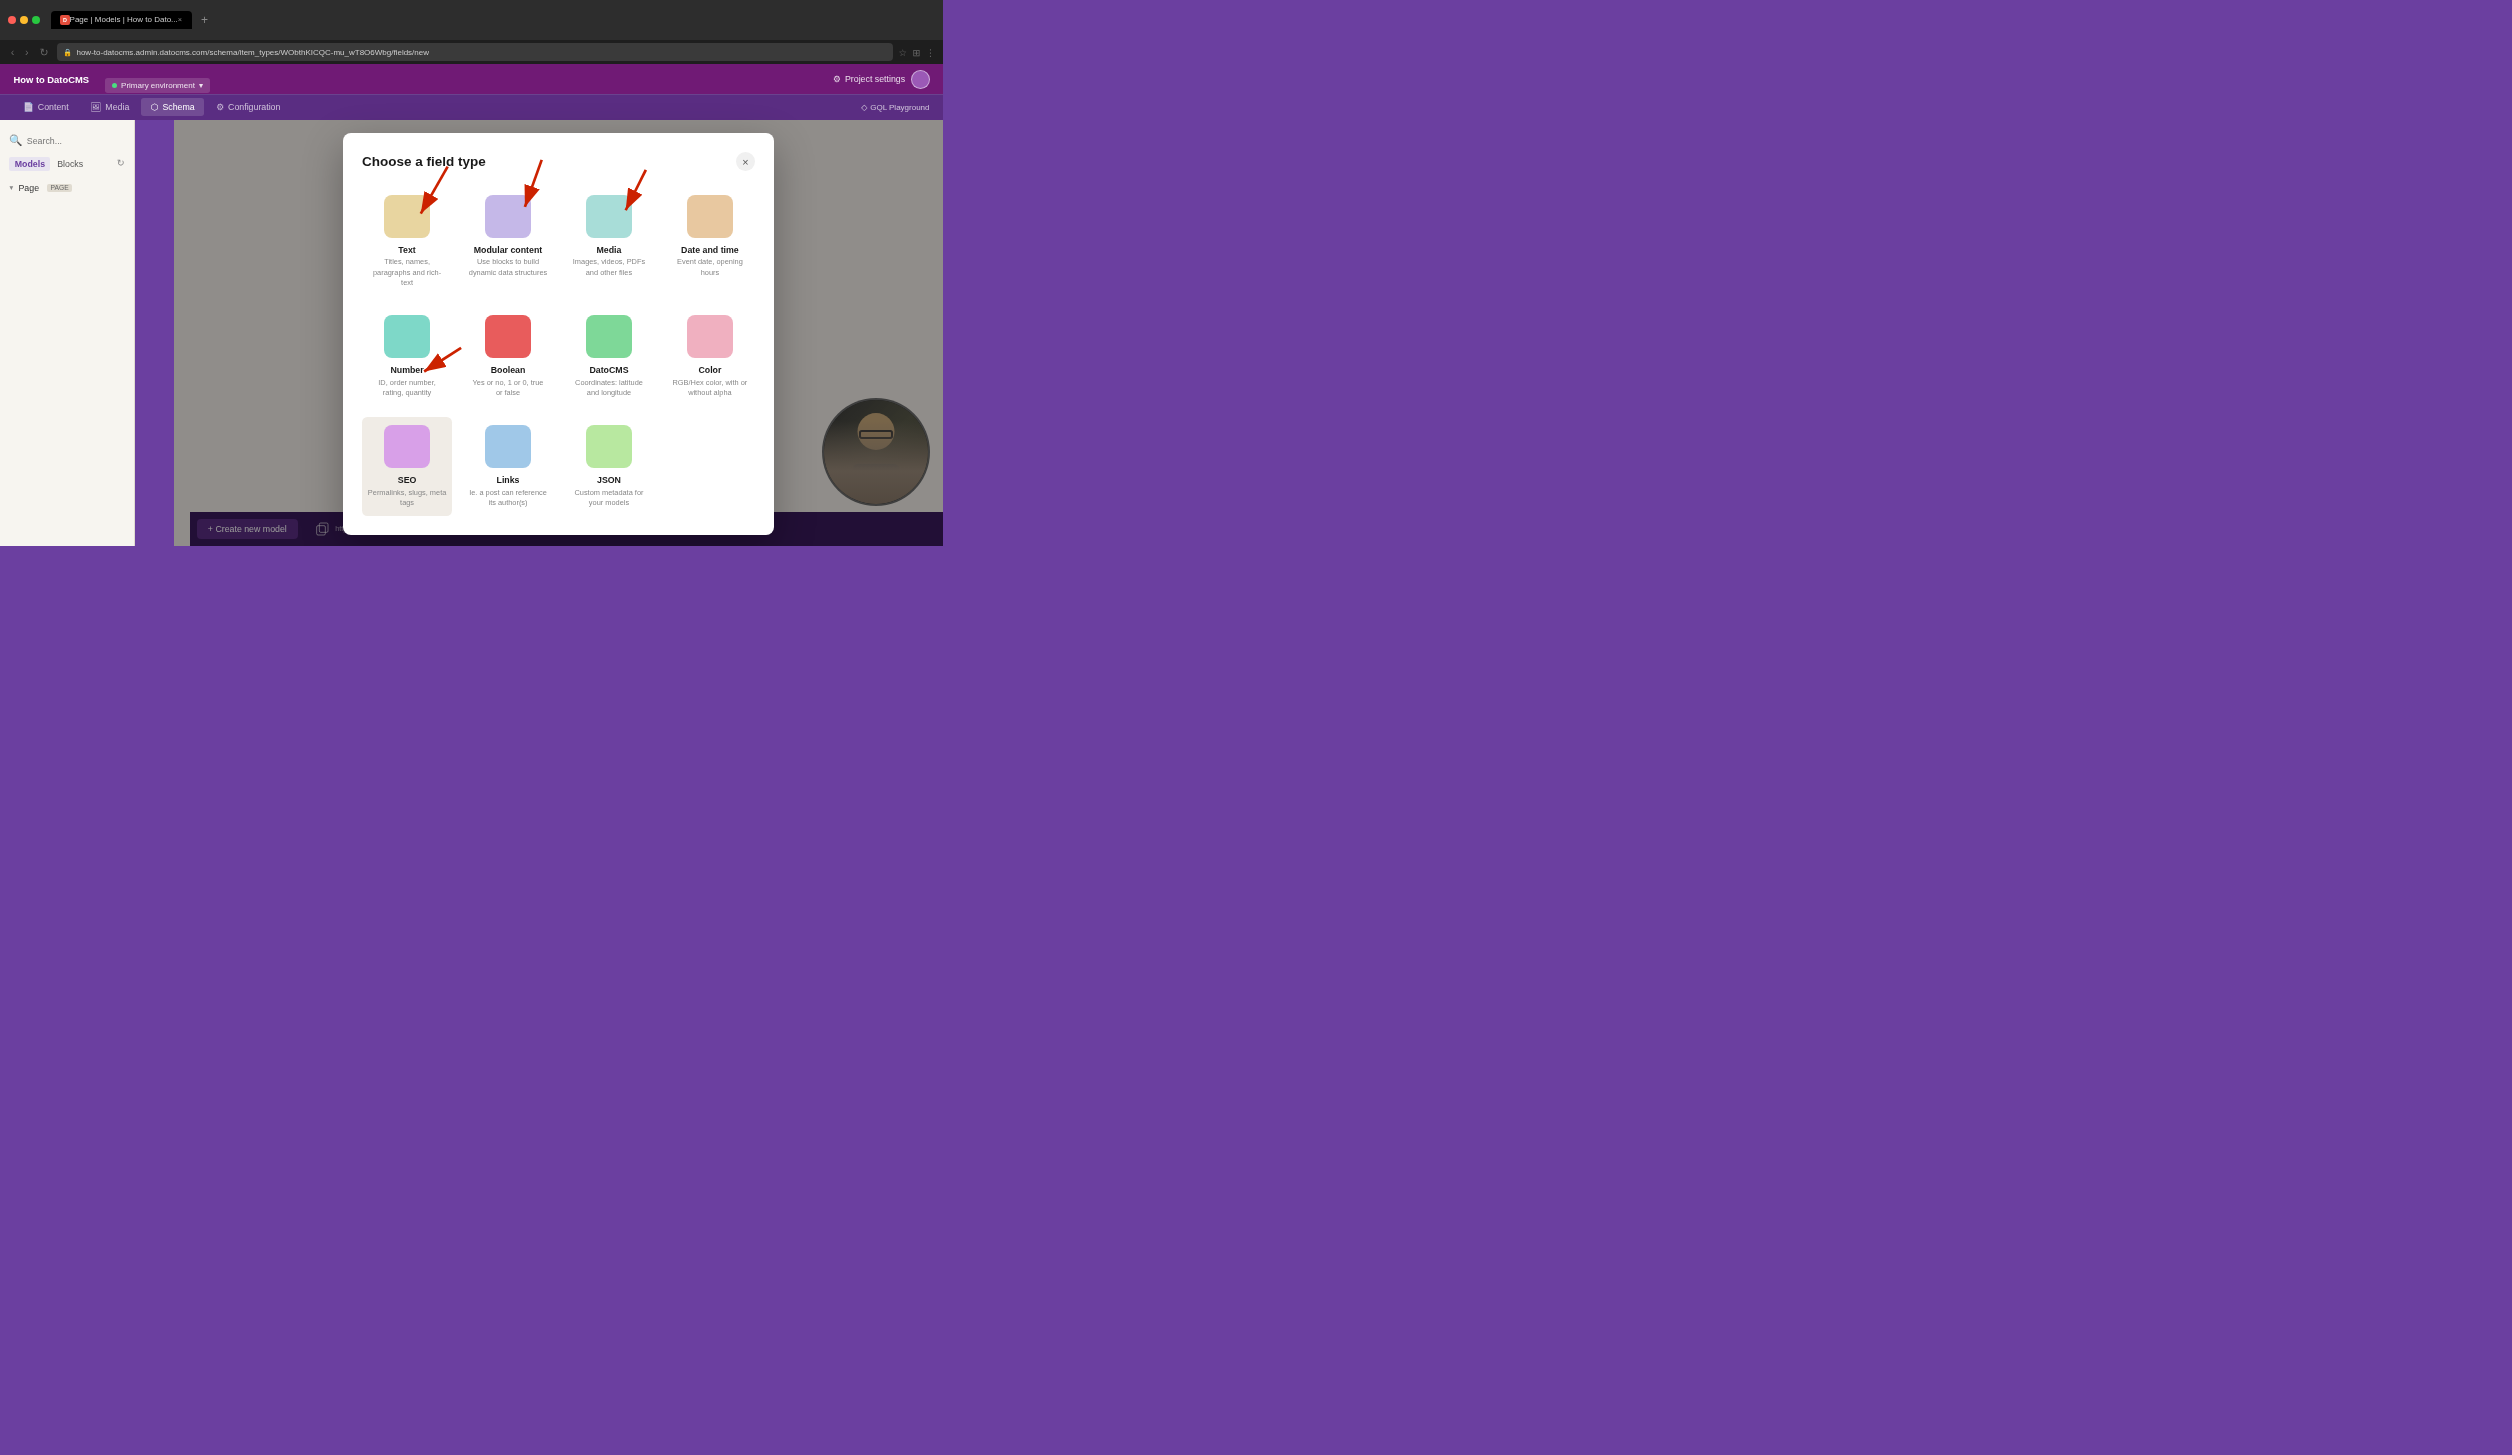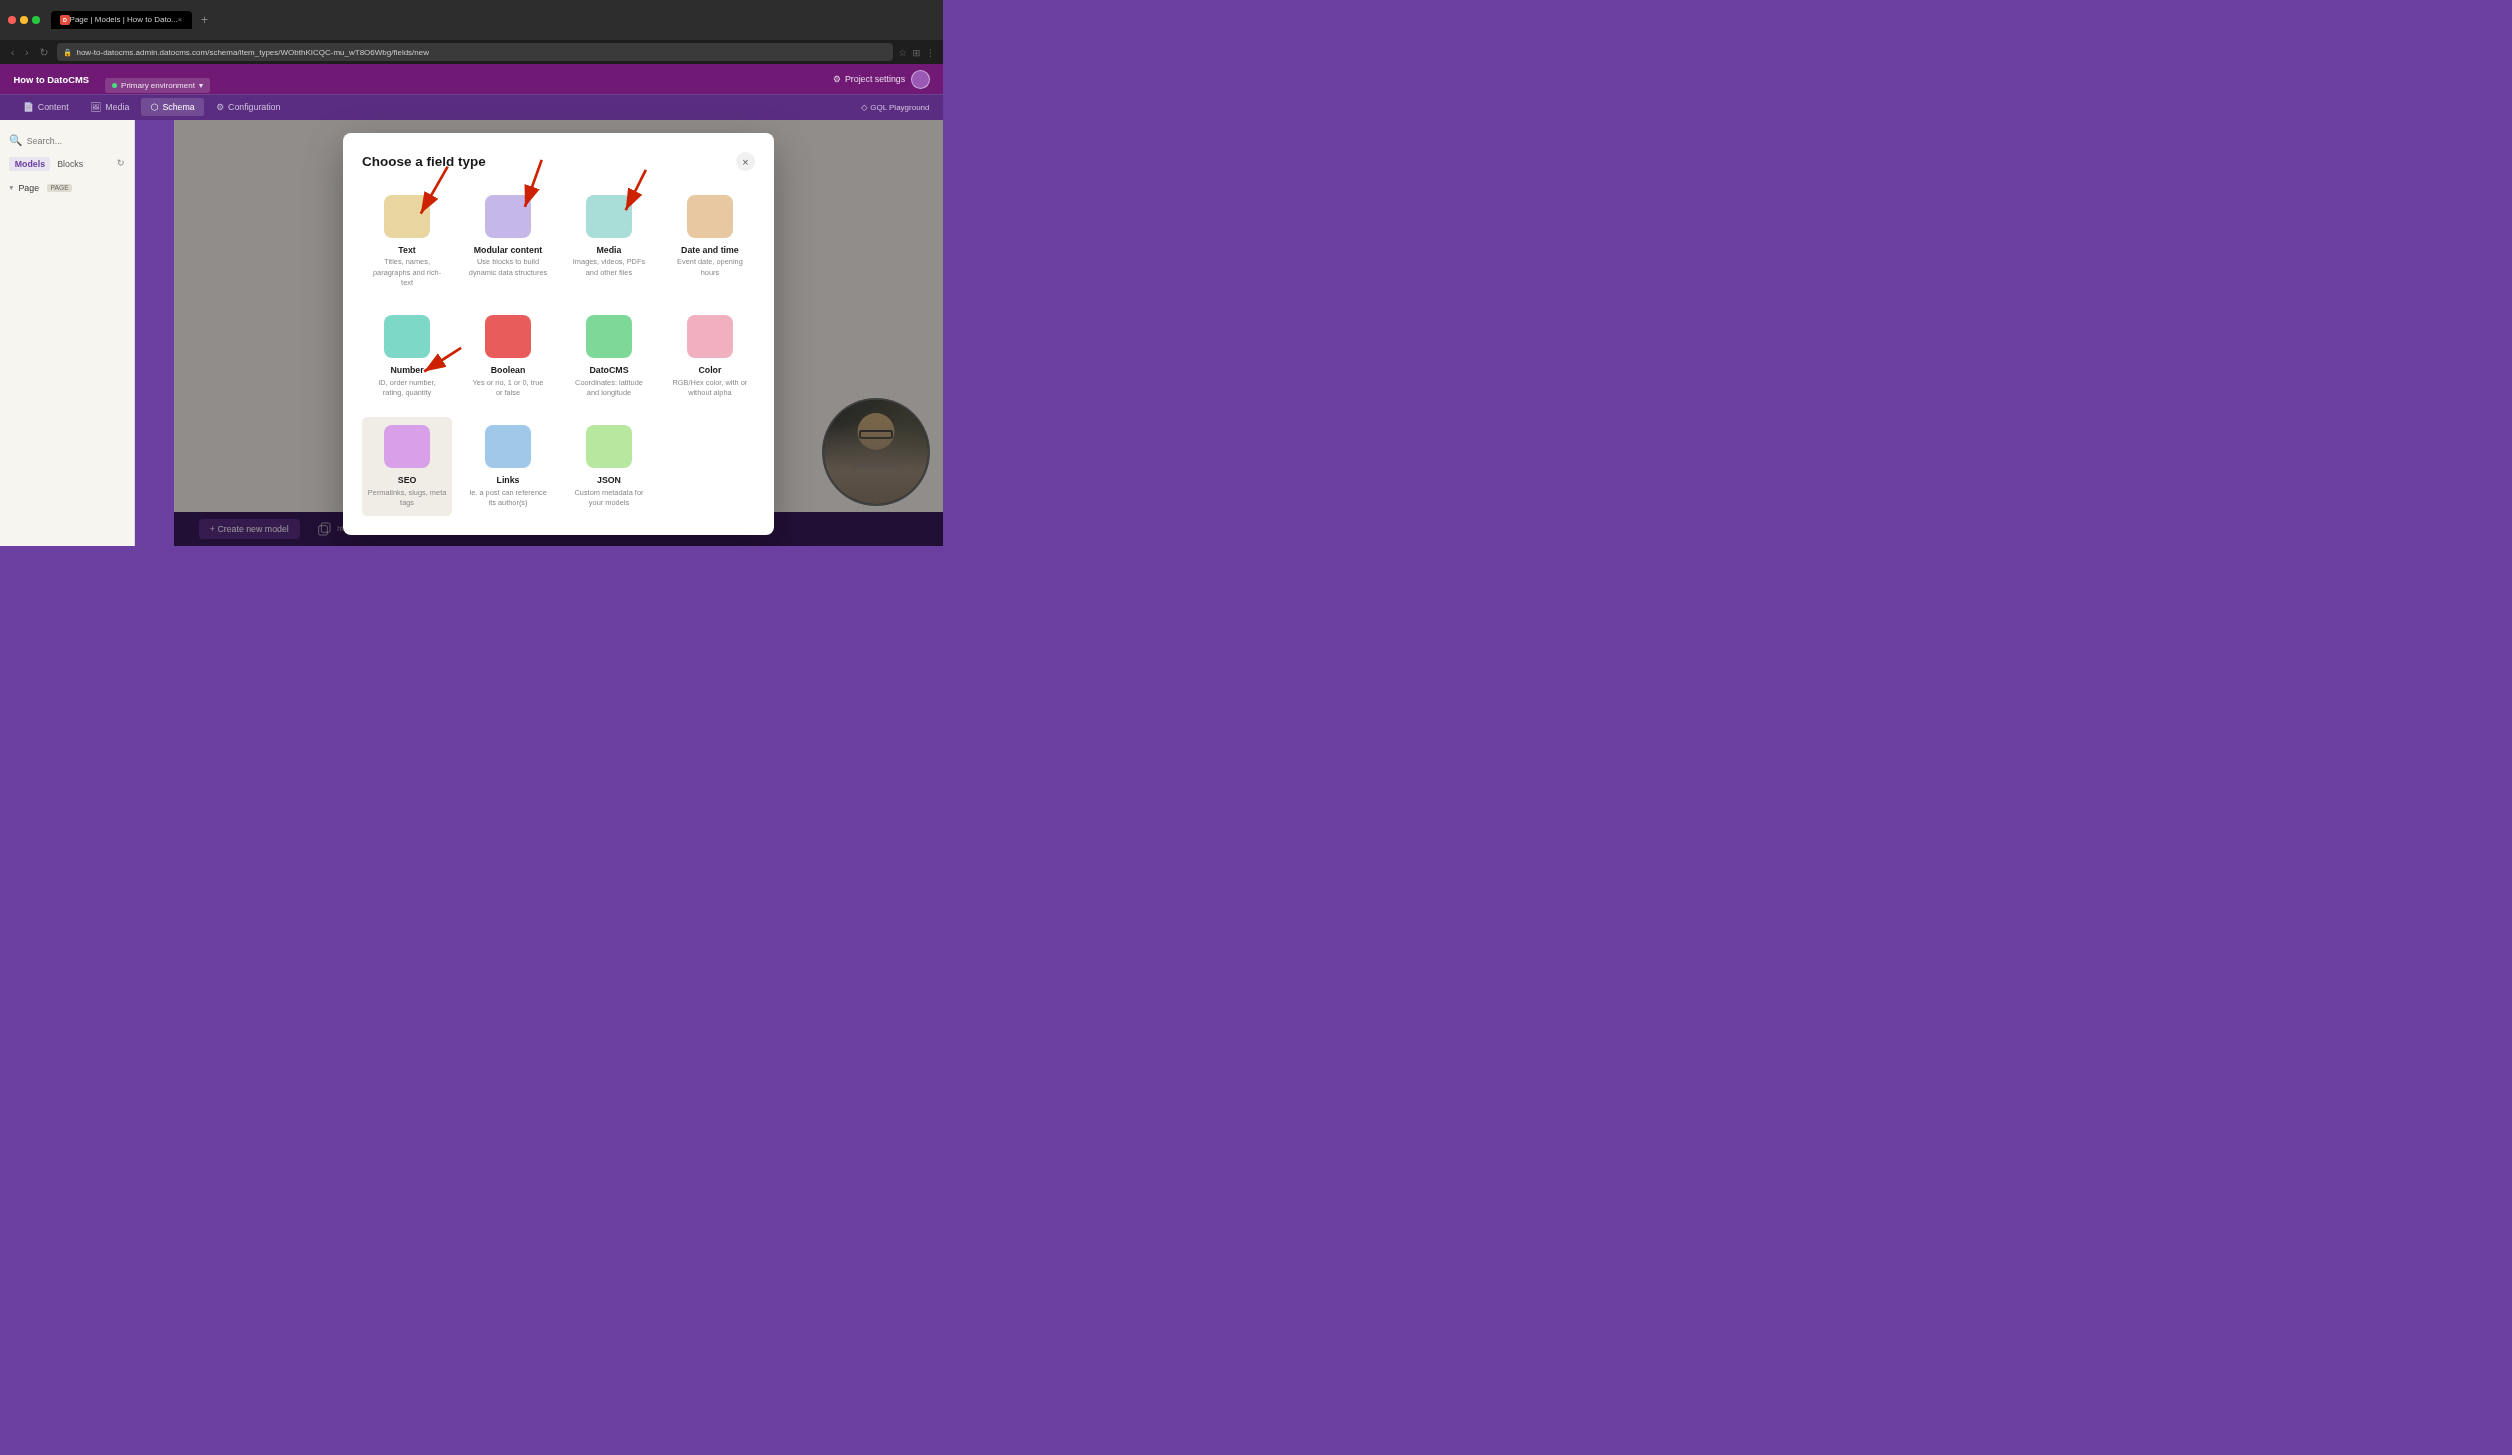--- a/index.html
+++ b/index.html
@@ -331,27 +331,27 @@
     .icon-location { background: #7ed898; color: #2a7a4a; }
     .icon-color { background: #f0b0c0; color: #9a2040; }
     .icon-seo { background: #d8a0e8; color: #7a2a9a; }
     .icon-links { background: #a0c8e8; color: #2a5a9a; }
     .icon-json { background: #b8e8a0; color: #3a7a2a; }
 
     
     .bottom-bar {
       position: absolute;
       bottom: 0;
-      left: 0;
+      left: 16px;
       right: 0;
       height: 34px;
       background: #3a1a5a;
       display: flex;
       align-items: center;
-      padding: 0 25px;
+      padding: 0 7px;
       gap: 5.4px;
       z-index: 10;
     }
     .create-model-btn {
       display: flex;
       align-items: center;
       gap: 4px;
       background: #5a2d82;
       color: white;
       padding: 5.4px 10.8px;

